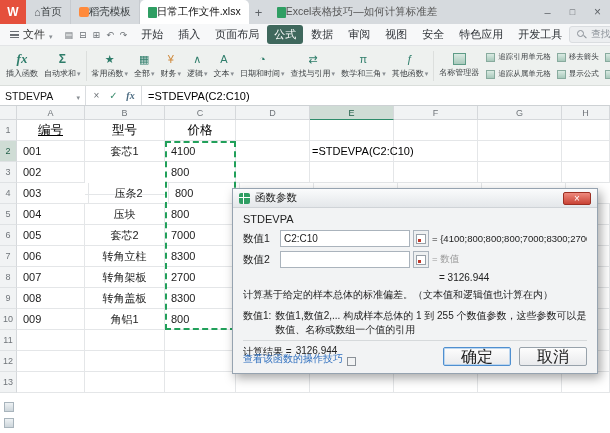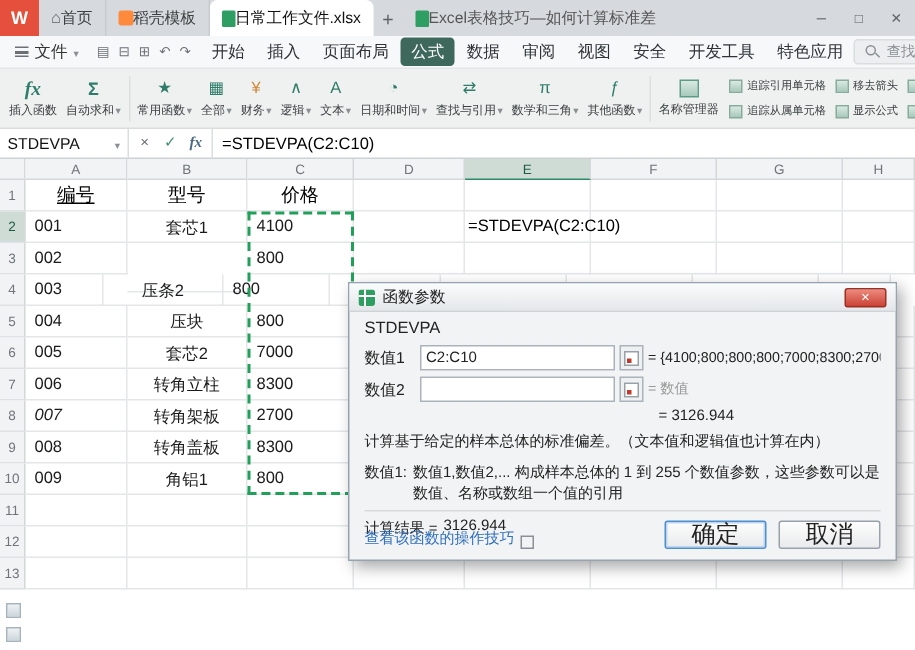--- a/index.html
+++ b/index.html
@@ -167,22 +167,22 @@
     </div>
     <div class="menu-items">
         <div class="menu-item">开始</div>
         <div class="menu-item">插入</div>
         <div class="menu-item">页面布局</div>
         <div class="menu-item active">公式</div>
         <div class="menu-item">数据</div>
         <div class="menu-item">审阅</div>
         <div class="menu-item">视图</div>
         <div class="menu-item">安全</div>
+        <div class="menu-item">特色应用</div>
         <div class="menu-item">开发工具</div>
-        <div class="menu-item">特色应用</div>
       </div>
     <div class="searchbox">
       <span class="mag"></span>
       <span>查找命令、搜索模板</span>
     </div>
   </div>
 
   <div class="ribbon">
     <div class="rb-item">
       <span class="rb-ic fxi">fx</span>
@@ -352,21 +352,21 @@
           <div class="gcell center" style="width: 80px; margin-top: 32px;">压条1</div>
           <div class="gcell left" style="width: 71px;">800</div>
           <div class="gcell" style="width: 74px;"></div>
           <div class="gcell" style="width: 84px;"></div>
           <div class="gcell" style="width: 84px;"></div>
           <div class="gcell" style="width: 84px;"></div>
           <div class="gcell" style="width: 48px;"></div>
         </div>
         <div class="grow">
           <div class="rncell">4</div>
-          <div class="gcell left" style="width: 52px;">003</div>
+          <div class="gcell left" style="width: 72px;">003</div>
           <div class="gcell center" style="width: 80px;">压条2</div>
           <div class="gcell left" style="width: 71px;">800</div>
           <div class="gcell" style="width: 74px;"></div>
           <div class="gcell" style="width: 84px;"></div>
           <div class="gcell" style="width: 84px;"></div>
           <div class="gcell" style="width: 84px;"></div>
           <div class="gcell" style="width: 48px;"></div>
         </div>
         <div class="grow">
           <div class="rncell">5</div>
@@ -396,21 +396,21 @@
           <div class="gcell center" style="width: 80px;">转角立柱</div>
           <div class="gcell left" style="width: 71px;">8300</div>
           <div class="gcell" style="width: 74px;"></div>
           <div class="gcell" style="width: 84px;"></div>
           <div class="gcell" style="width: 84px;"></div>
           <div class="gcell" style="width: 84px;"></div>
           <div class="gcell" style="width: 48px;"></div>
         </div>
         <div class="grow">
           <div class="rncell">8</div>
-          <div class="gcell left" style="width: 68px; font-style: italic;">007</div>
+          <div class="gcell left" style="width: 68px;">007</div>
           <div class="gcell center" style="width: 80px;">转角架板</div>
           <div class="gcell left" style="width: 71px;">2700</div>
           <div class="gcell" style="width: 74px;"></div>
           <div class="gcell" style="width: 84px;"></div>
           <div class="gcell" style="width: 84px;"></div>
           <div class="gcell" style="width: 84px;"></div>
           <div class="gcell" style="width: 48px;"></div>
         </div>
         <div class="grow">
           <div class="rncell">9</div>

